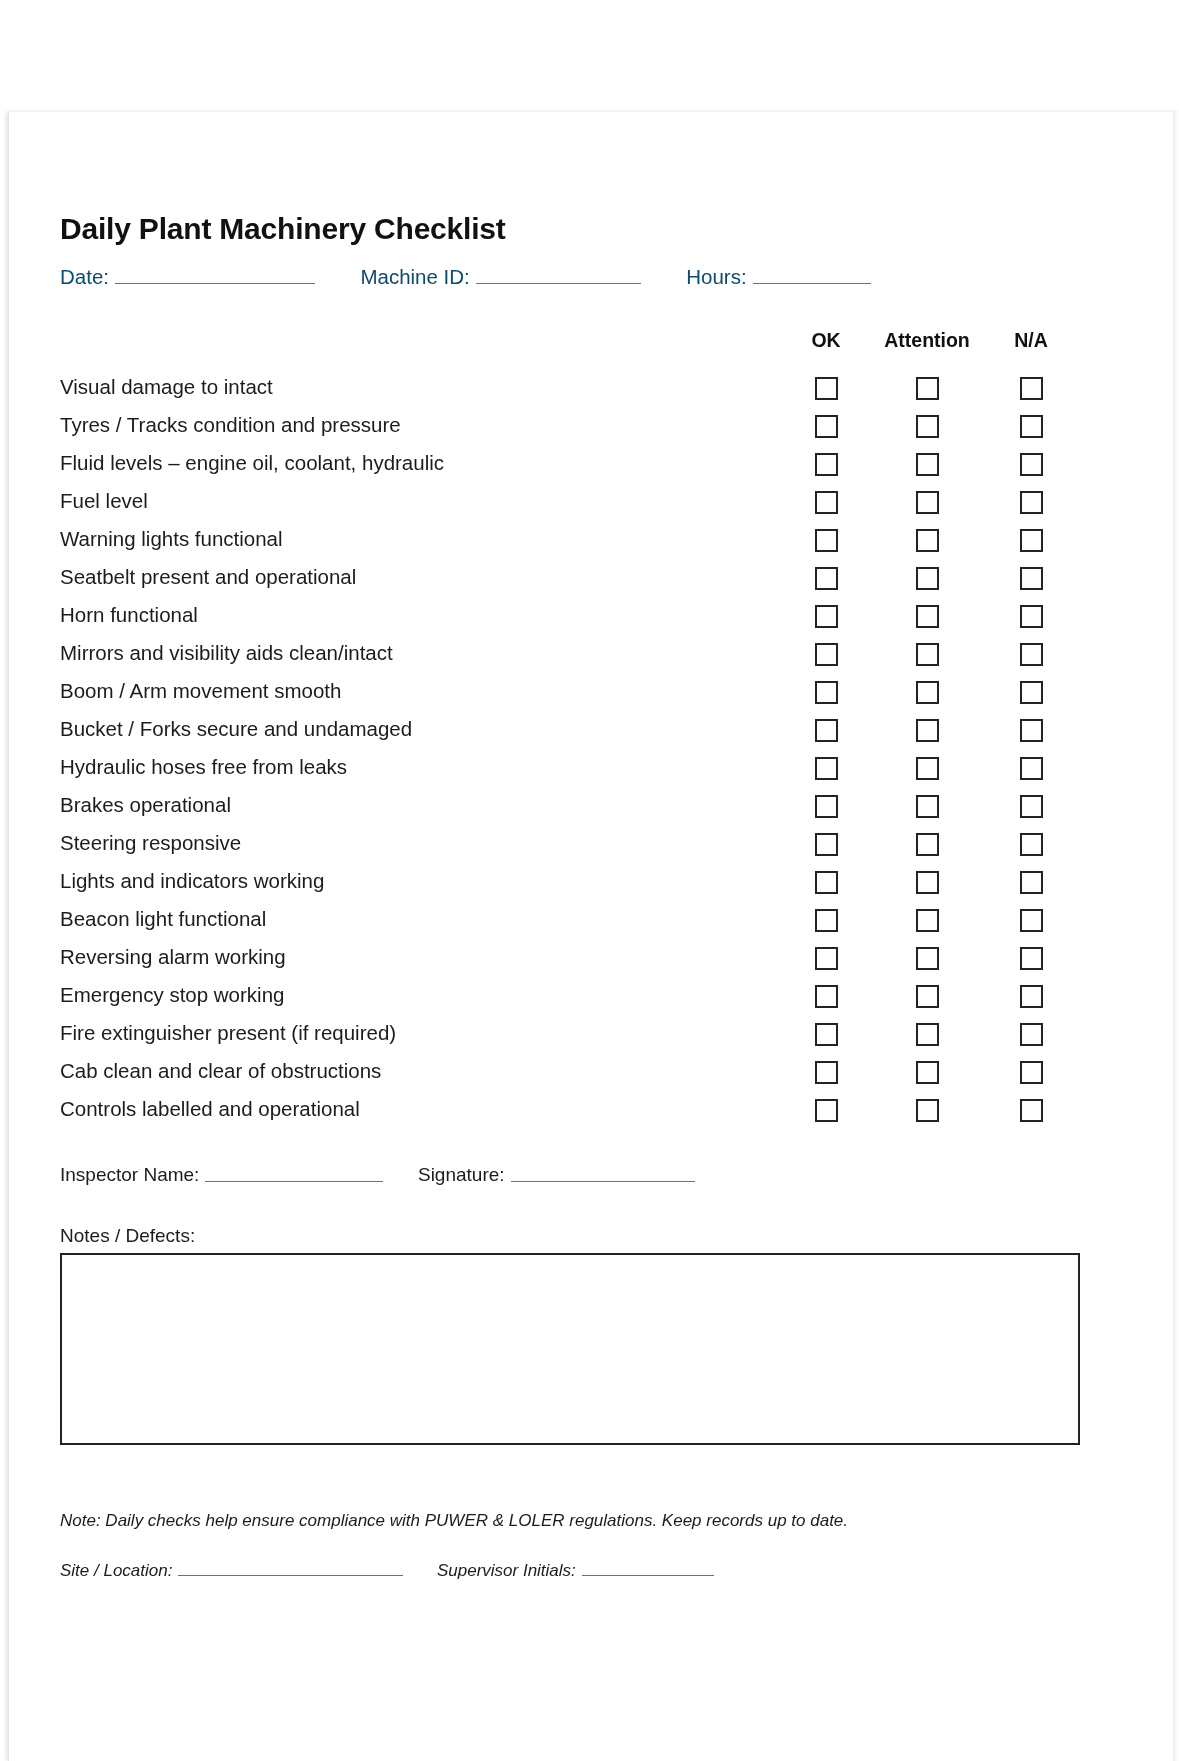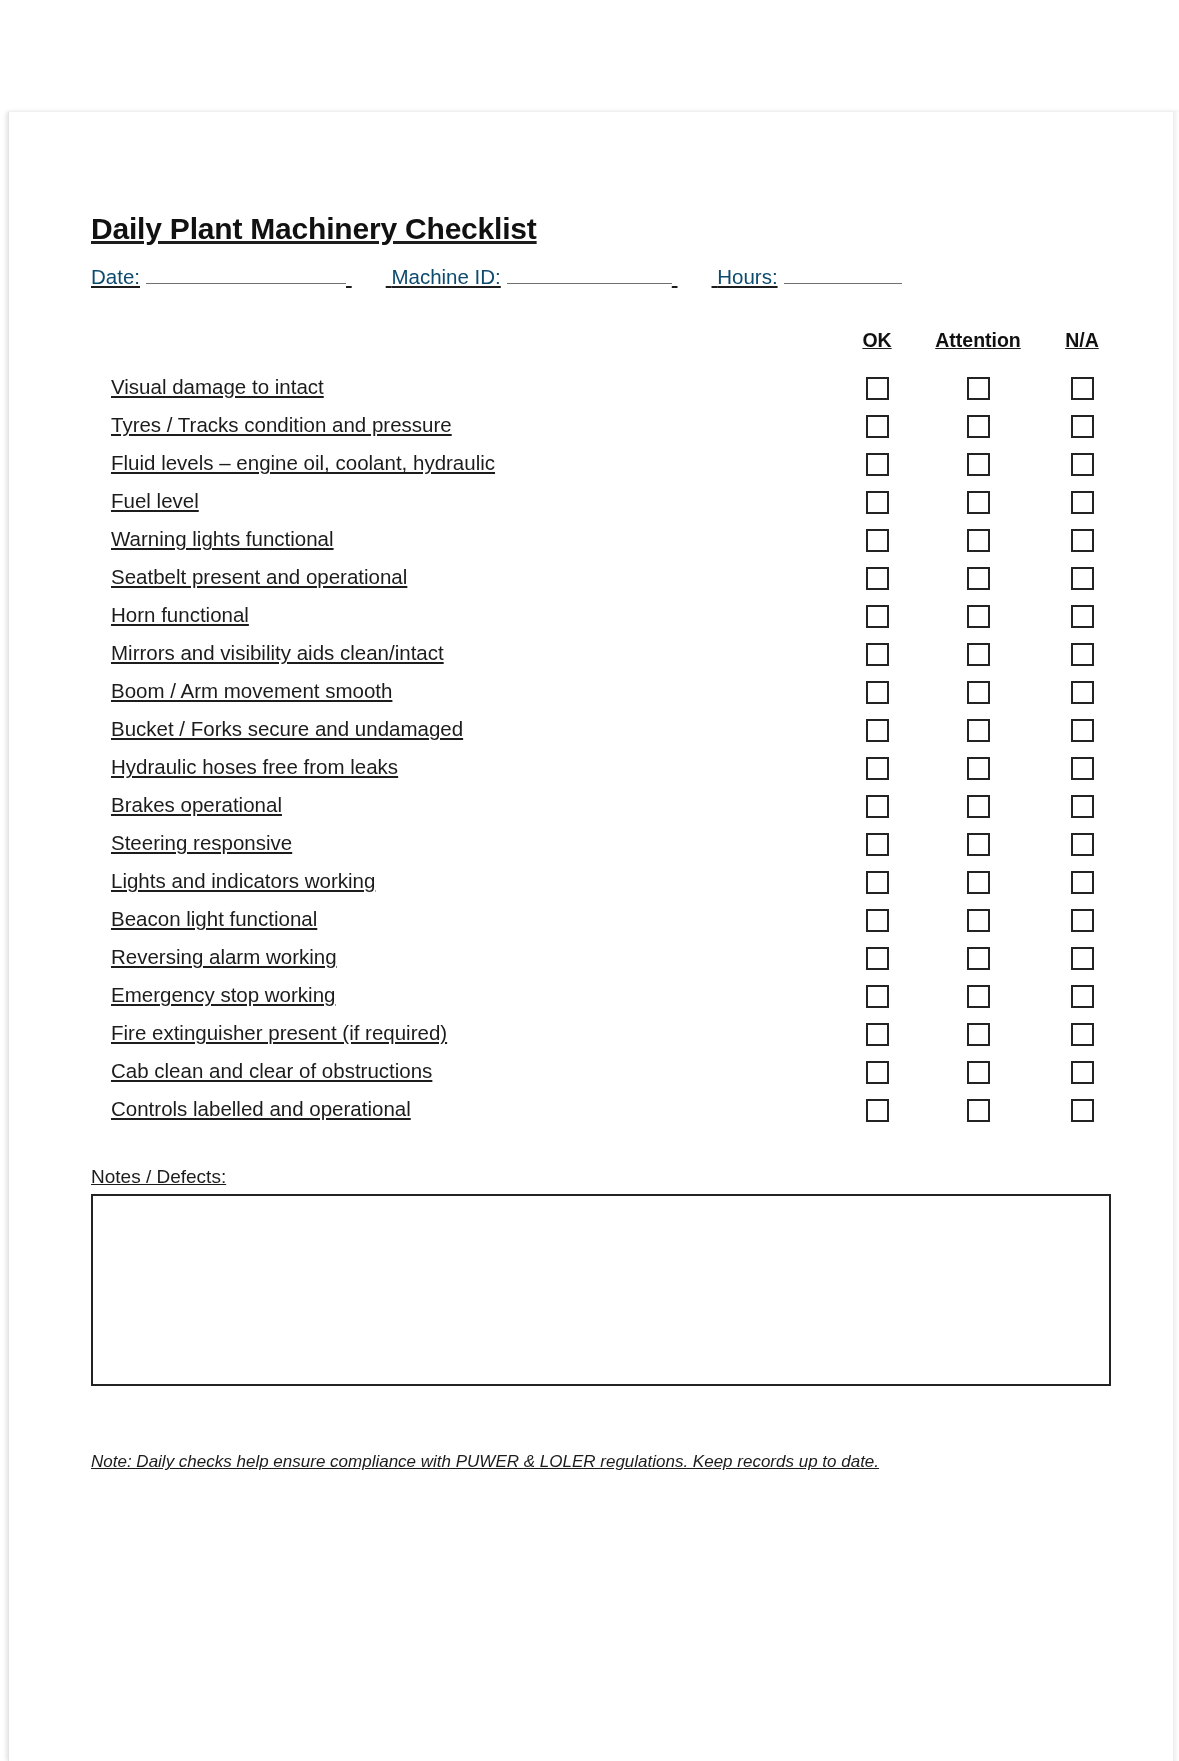--- a/index.html
+++ b/index.html
@@ -40,24 +40,23 @@
     position: absolute;
     right: 0;
     top: 112px;
     width: 6px;
     height: 1649px;
     background: linear-gradient(to right, rgba(0,0,0,0.07), rgba(0,0,0,0));
   }
 
   .content {
     position: absolute;
-    left: 91px;
+    left: 60px;
     top: 212px;
     width: 1020px;
-    text-decoration: underline;
   }
 
   
   .doc-title {
     font-size: 30px;
     font-weight: bold;
     letter-spacing: -0.2px;
     margin: 0 0 18px 0;
     color: #111111;
   }
@@ -80,21 +79,20 @@
   .rule.w-date   { width: 200px; }
   .rule.w-mid    { width: 165px; }
   .rule.w-short  { width: 118px; }
   .gap-lg { display: inline-block; width: 34px; }
 
   
   table.checklist {
     border-collapse: collapse;
     width: 1020px;
     table-layout: fixed;
-    margin-left: 20px;
   }
   table.checklist col.c-item { width: 720px; }
   table.checklist col.c-ok   { width: 92px; }
   table.checklist col.c-att  { width: 110px; }
   table.checklist col.c-na   { width: 98px; }
 
   table.checklist th {
     font-size: 19.5px;
     font-weight: bold;
     text-align: center;
@@ -313,21 +311,31 @@
           </tr>
           <tr>
             <td class="item-cell">Controls labelled and operational</td>
             <td class="box-cell"><span class="checkbox"></span></td>
             <td class="box-cell"><span class="checkbox"></span></td>
             <td class="box-cell"><span class="checkbox"></span></td>
           </tr>
         </tbody>
     </table>
 
+    <div class="sig-line">
+      <span>Inspector Name:</span><span class="rule w-name"></span>
+      <span class="gap-md"></span>
+      <span>Signature:</span><span class="rule w-sig"></span>
+    </div>
 
     <div class="notes-label">Notes / Defects:</div>
     <div class="notes-box"></div>
 
     <div class="footer-note">Note: Daily checks help ensure compliance with PUWER &amp; LOLER regulations. Keep records up to date.</div>
 
+    <div class="footer-line">
+      <span>Site / Location:</span><span class="rule w-site"></span>
+      <span class="gap-md"></span>
+      <span>Supervisor Initials:</span><span class="rule w-init"></span>
+    </div>
 
   </div>
 </div>
 
 </body></html>

